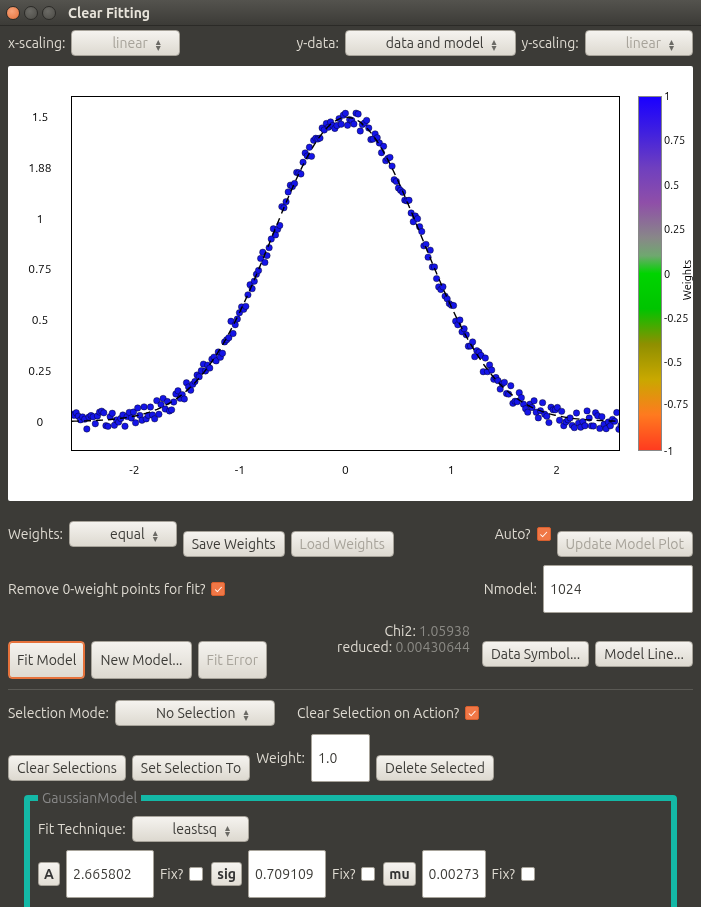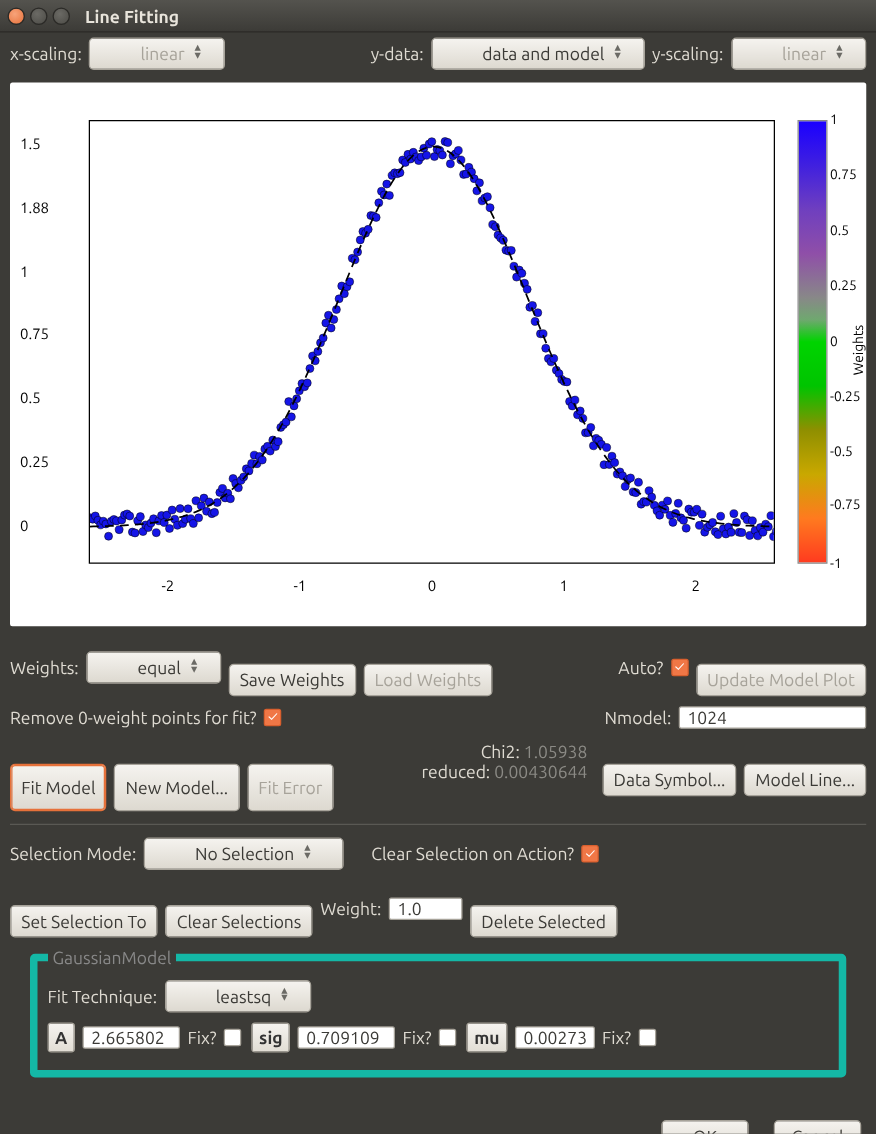--- a/index.html
+++ b/index.html
@@ -37,32 +37,32 @@
 
   .select, .btn, .textinput {
     background: linear-gradient(#f5f3ef, #ddd9d0);
     border: 1px solid #a7a39a;
     border-radius: 4px;
     padding: 4px 8px;
     font-size: 14px;
     color: #3b3a36;
     font-family: inherit;
   }
-  .select { padding-right: 18px; position: relative; display:inline-flex; align-items:flex-start; gap:4px;padding-left:40px;}
+  .select { padding-right: 18px; position: relative; display:inline-flex; align-items:flex-end; gap:4px;padding-left:40px;}
   .select .updown {
     font-size: 10px; line-height: 6px; color: #6b6a65; display:flex; flex-direction:column; margin-left:4px;
   }
   .select.disabled, .btn.disabled { color: #a7a39a; }
   .btn { cursor: pointer; margin-top: 20px; }
   .btn.primary { border: 1px solid #e6713a; box-shadow: 0 0 0 1px #e6713a inset; }
   .textinput {
     background: #fff;
     border: 1px solid #a7a39a;
     border-radius: 2px;
-    padding: 0 6px;
+    padding: 15px 6px;
   }
   .checkbox {
     width: 14px; height: 14px;
     background: #fff; border:1px solid #a7a39a; border-radius:2px;
     display:inline-flex; align-items:center; justify-content:center;
   }
   .checkbox.checked { background: #f07746; border-color:#d85f2e; color:#fff; font-size:11px;}
   .checkbox.checked::after { content:"✓"; line-height:1; }
 
   .plot-area {
@@ -72,21 +72,21 @@
     padding: 20px 8px 20px 8px;
     height: 435px;
     display: flex;
   }
   .plot-left { flex: 1; position: relative; }
   .plot-frame {
     position: absolute;
     left: 55px; top: 10px; right: 10px; bottom: 30px;
     border: 1px solid #000;
   }
-  .ytick { position:absolute; left:0; font-size:12px; color:#000; text-align:left; width:48px; transform: translateY(-50%);}
+  .ytick { position:absolute; left:0; font-size:12px; color:#000; text-align:center; width:48px; transform: translateY(-50%);}
   .xtick { position:absolute; bottom:5px; font-size:12px; color:#000; transform: translateX(-50%);}
   svg.scatter { position:absolute; left:0; top:0; width:100%; height:100%; }
 
   .colorbar-wrap { width: 55px; position: relative; }
   .colorbar {
     position:absolute; top:10px; bottom:30px; left:8px; width:24px;
     background: linear-gradient(to top,
       #ff3b1f 0%, #ff7a1f 10%, #c9a800 20%, #8f8f00 30%,
       #00c400 40%, #00d400 50%, #6fa86f 55%, #888888 60%,
       #8f4fa8 70%, #6f3fbf 80%, #4020df 90%, #1a00ff 100%);
@@ -121,21 +121,21 @@
 </style>
 </head>
 <body>
 
 <div class="titlebar">
   <div class="win-btns">
     <span class="win-btn close-btn"></span>
     <span class="win-btn min-btn"></span>
     <span class="win-btn max-btn"></span>
   </div>
-  <div class="title">Line Fitting</div>
+  <div class="title">Clear Fitting</div>
 </div>
 
 <div class="row">
   <label class="lbl">x-scaling:</label>
   <div class="select disabled">
     <span>linear</span>
     <span class="updown">
         <span>▴</span>
         <span>▾</span>
       </span>
@@ -515,43 +515,43 @@
         <span>▴</span>
         <span>▾</span>
       </span>
   </div>
   <span style="width:10px"></span>
   <label class="lbl">Clear Selection on Action?</label>
   <span class="checkbox checked"></span>
 </div>
 
 <div class="row">
+  <button class="btn">Clear Selections</button>
   <button class="btn">Set Selection To</button>
-  <button class="btn">Clear Selections</button>
   <label class="lbl">Weight:</label>
   <input class="textinput" style="width: 59px;" value="1.0">
   <button class="btn">Delete Selected</button>
 </div>
 
 <fieldset class="model">
   <legend>GaussianModel</legend>
   <div class="row" style="padding:2px 0">
     <label class="lbl">Fit Technique:</label>
     <div class="select">
       <span>leastsq</span>
       <span class="updown">
           <span>▴</span>
           <span>▾</span>
         </span>
     </div>
   </div>
   <div class="row" id="params-row" style="padding:6px 0; gap:8px; flex-wrap:wrap">
       <div style="display: flex; align-items: center; gap: 6px;">
         <span class="param-label">A</span>
-        <input class="textinput" style="width: 78px;" value="2.665802">
+        <input class="textinput" style="width: 88px;" value="2.665802">
         <label class="lbl">Fix?</label>
         <span class="checkbox"></span>
       </div>
       <div style="display: flex; align-items: center; gap: 6px;">
         <span class="param-label">sig</span>
         <input class="textinput" style="width: 78px;" value="0.709109">
         <label class="lbl">Fix?</label>
         <span class="checkbox"></span>
       </div>
       <div style="display: flex; align-items: center; gap: 6px;">

